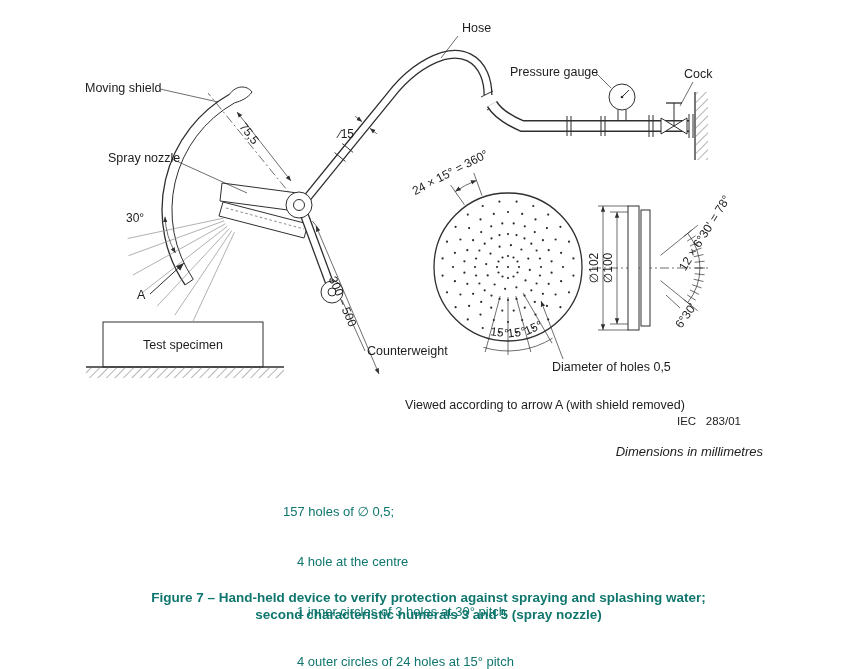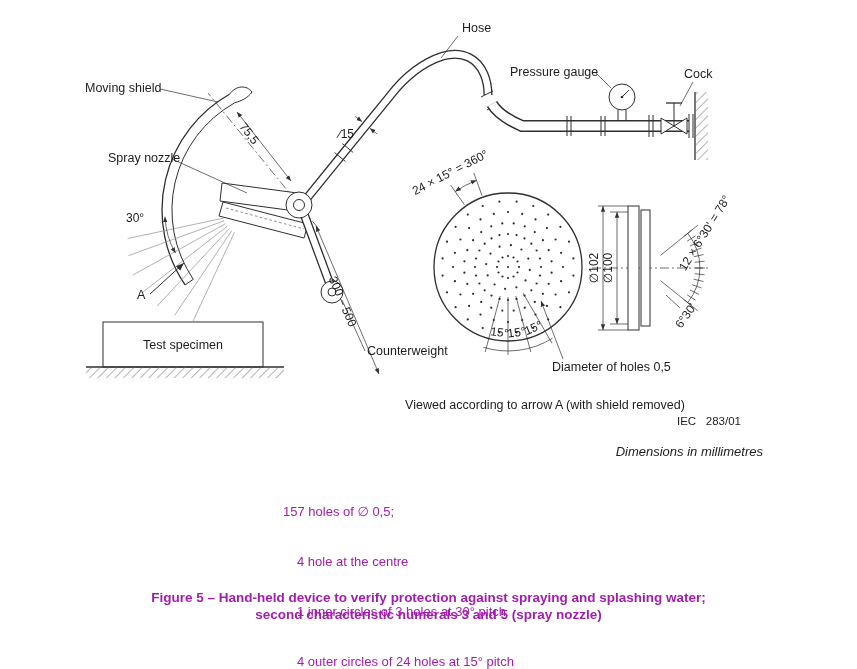--- a/index.html
+++ b/index.html
@@ -1,17 +1,17 @@
 <!DOCTYPE html>
 <html><head>
 <meta charset="utf-8">
 <style>
   html,body{margin:0;padding:0;background:#ffffff;}
   .page{position:relative;width:857px;height:669px;background:#ffffff;overflow:hidden;
-        font-family:"Liberation Sans",sans-serif;color:#a21caf;}
+        font-family:"Liberation Sans",sans-serif;color:#0f766e;}
   svg{position:absolute;left:0;top:0;}
   svg .ln{stroke:#2f2f2f;fill:none;stroke-width:1;}
   svg .thick{stroke:#2f2f2f;fill:none;stroke-width:1.3;}
   svg .thin{stroke:#2f2f2f;fill:none;stroke-width:0.7;}
   svg .fan{stroke:#8f8f8f;fill:none;stroke-width:0.7;}
   svg .dashdot{stroke:#4a4a4a;fill:none;stroke-width:0.8;stroke-dasharray:9 3 2 3;}
   svg .dash{stroke:#555;fill:none;stroke-width:0.7;stroke-dasharray:2.5 2.5;}
   svg .tube-out{stroke:#2f2f2f;fill:none;stroke-width:9;}
   svg .tube-in{stroke:#ffffff;fill:none;stroke-width:6.4;}
   svg .pipe-out{stroke:#2f2f2f;fill:none;stroke-width:12;}
@@ -344,17 +344,17 @@
 <div class="notes">
   <div>157 holes of ∅ 0,5;</div>
   <div class="ind">4 hole at the centre</div>
   <div class="ind">1 inner circles of 3 holes at 30° pitch</div>
   <div class="ind">4 outer circles of 24 holes at 15° pitch</div>
   
   
 </div>
 
 <div class="figcap">
-  <div>Figure 5 – Hand-held device to verify protection against spraying and splashing water;</div>
+  <div>Figure 7 – Hand-held device to verify protection against spraying and splashing water;</div>
   <div>second characteristic numerals 3 and 5 (spray nozzle)</div>
 </div>
 
 </div>
 
 </body></html>

